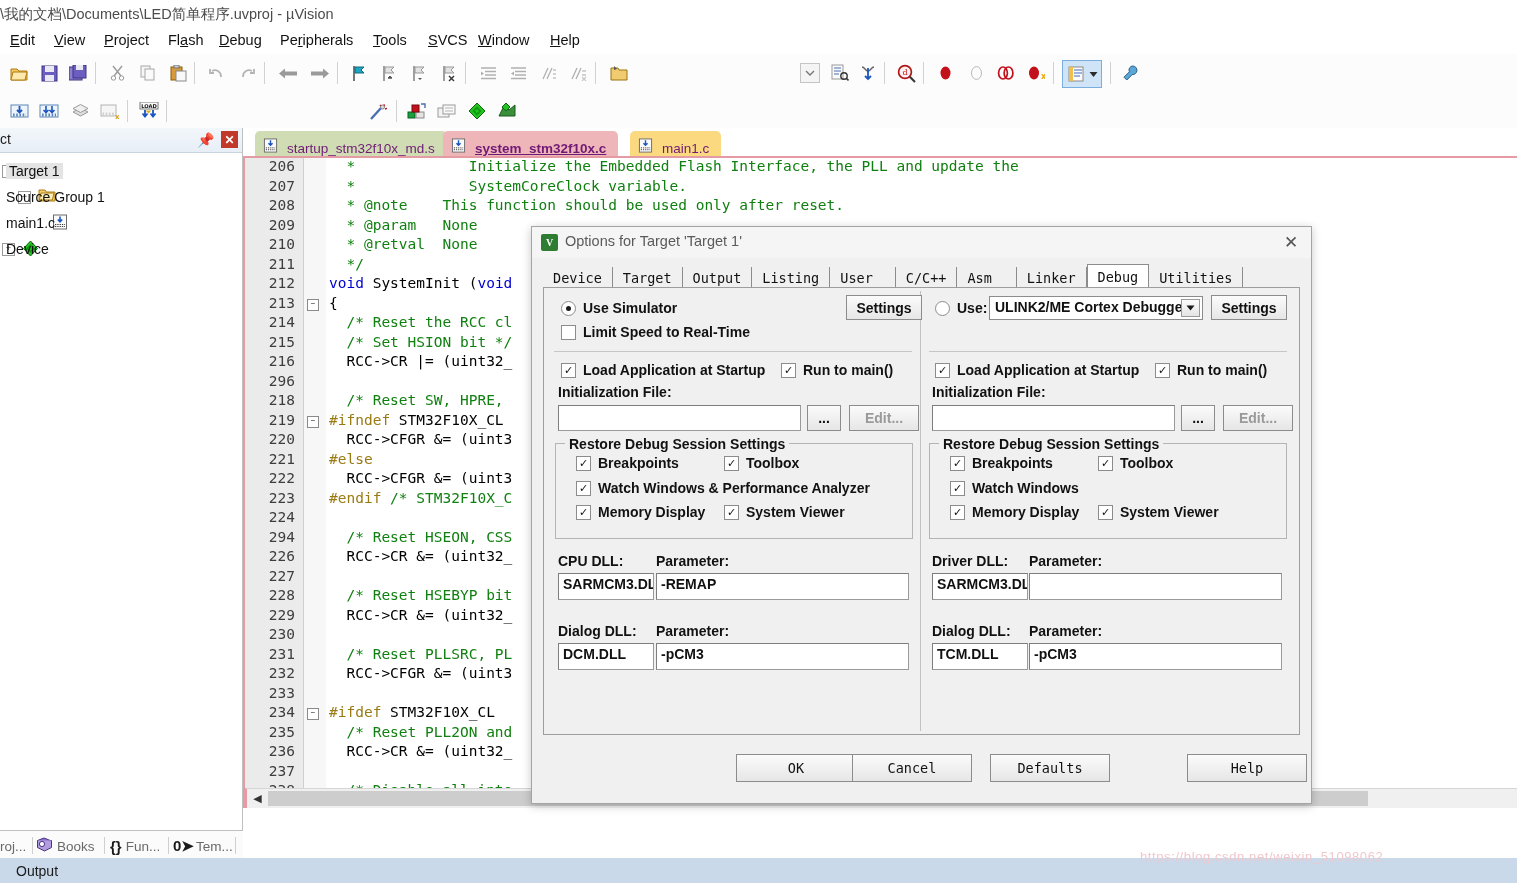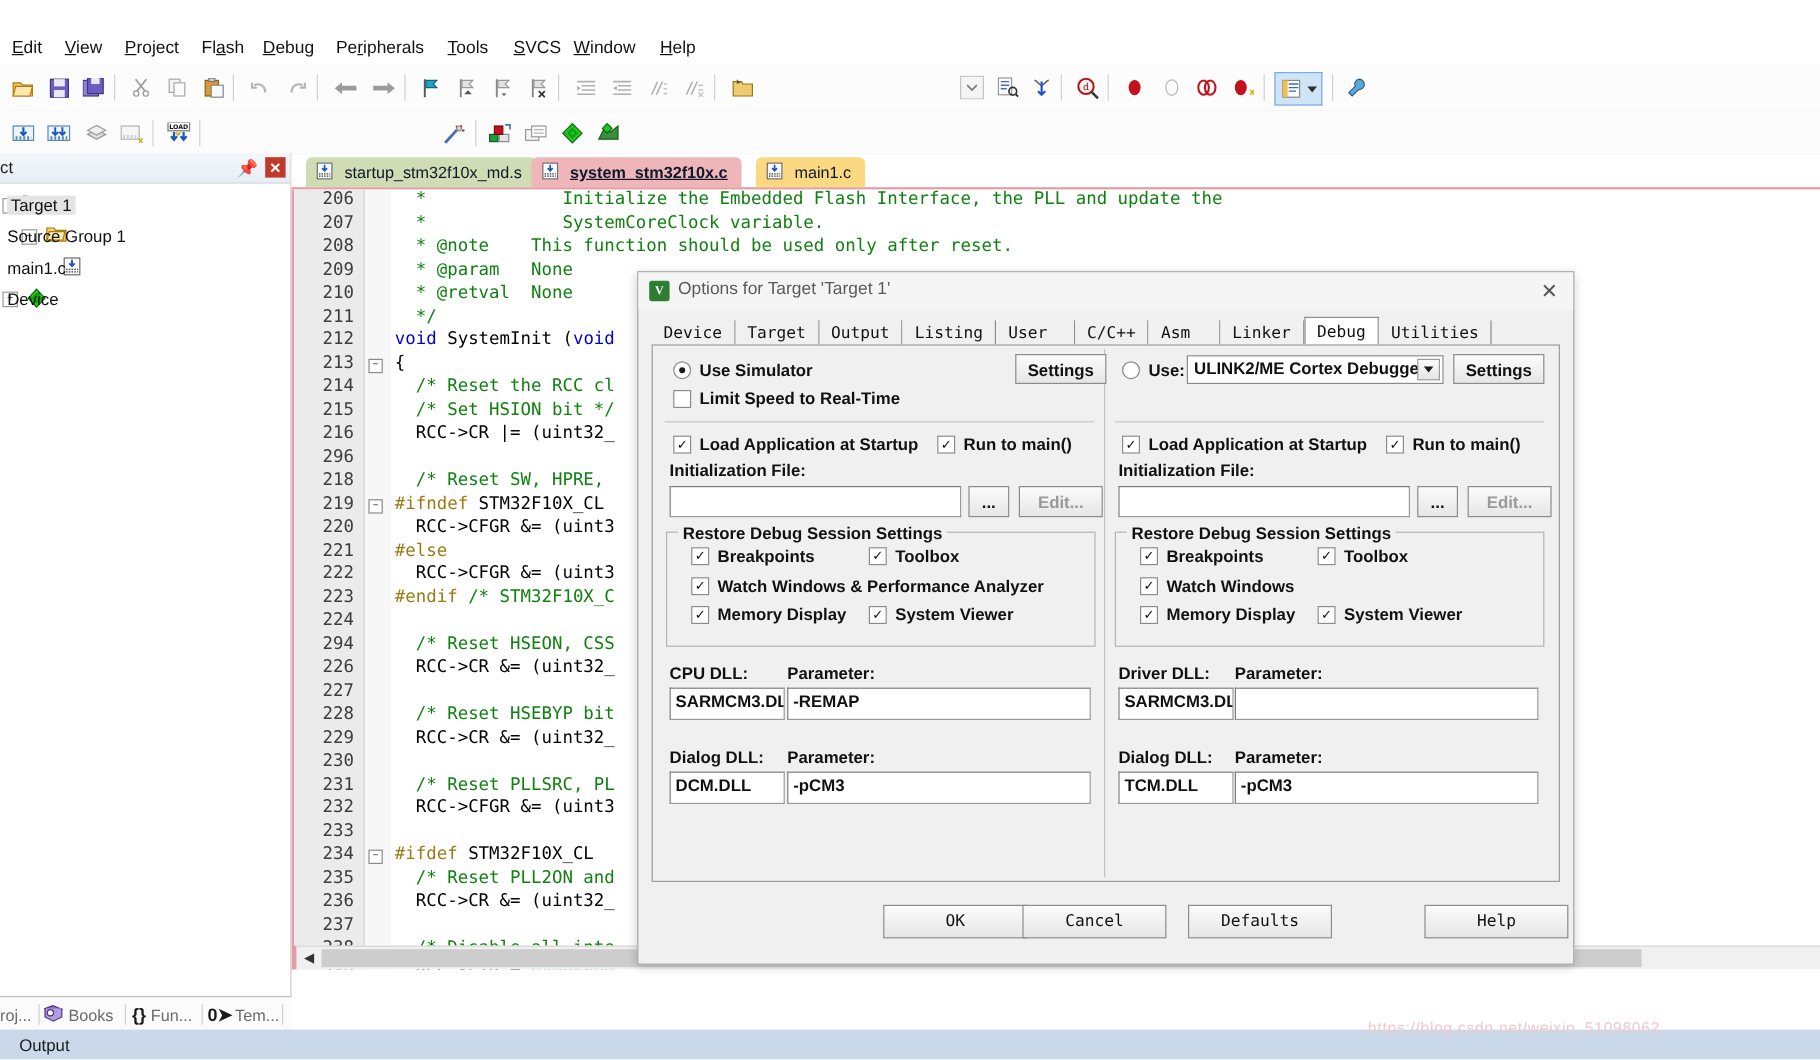--- a/index.html
+++ b/index.html
@@ -130,24 +130,24 @@
     width: 1274px; height: 702px;
     background: #ffffff;
   }
   .tabstrip {
     position: absolute; left: 0; top: 0; width: 1274px; height: 28px;
     background: #ffffff;
     border-bottom: 2px solid #e59ba4;
   }
   .etab {
     position: absolute; top: 3px; height: 25px;
-    display: flex; align-items: center;
+    display: flex; align-items: flex-end;
     padding: 0 12px 0 8px;
     border-radius: 5px 5px 0 0;
-    font-size: 13.5px; color: #0f172a;
+    font-size: 13.5px; color: #701a75;
     white-space: nowrap;
     cursor: default;
     box-sizing: border-box;
   }
   .etab .tlbl { margin-left: 6px; }
   .etab-active .tlbl { font-weight: bold; text-decoration: underline; }
 
   .code-area {
     position: absolute; left: 0; top: 30px; width: 1274px; height: 650px;
     background: #ffffff;
@@ -374,20 +374,23 @@
   }
   .hr-sep {
     position: absolute; height: 1px; background: #c6c6c6;
   }
 </style>
 </head>
 <body>
 
 <div id="app">
 
+  <div class="titlebar">
+    <div class="titlebar-text">\我的文档\Documents\LED简单程序.uvproj - µVision</div>
+  </div>
 
   <div class="menubar">
     <div class="menu-item" style="left:10px"><u>E</u>dit</div>
     <div class="menu-item" style="left:54px"><u>V</u>iew</div>
     <div class="menu-item" style="left:104px"><u>P</u>roject</div>
     <div class="menu-item" style="left:168px">Fl<u>a</u>sh</div>
     <div class="menu-item" style="left:219px"><u>D</u>ebug</div>
     <div class="menu-item" style="left:280px">Pe<u>r</u>ipherals</div>
     <div class="menu-item" style="left:373px"><u>T</u>ools</div>
     <div class="menu-item" style="left:428px"><u>S</u>VCS</div>

